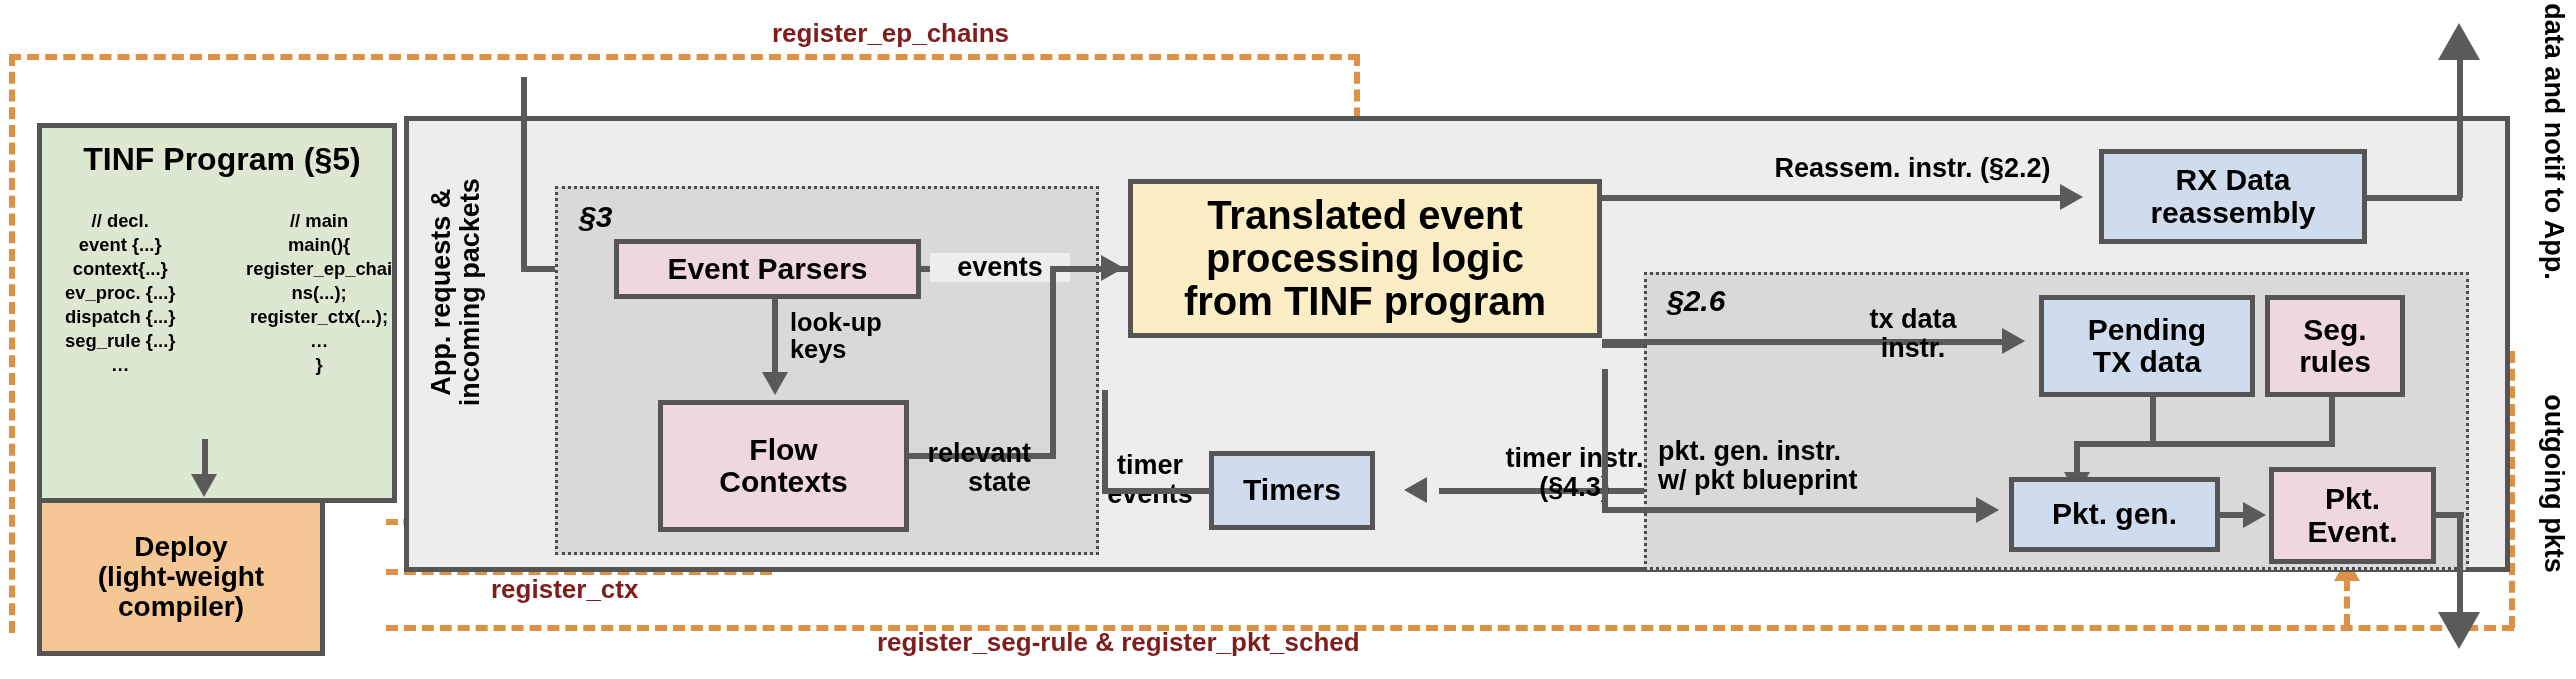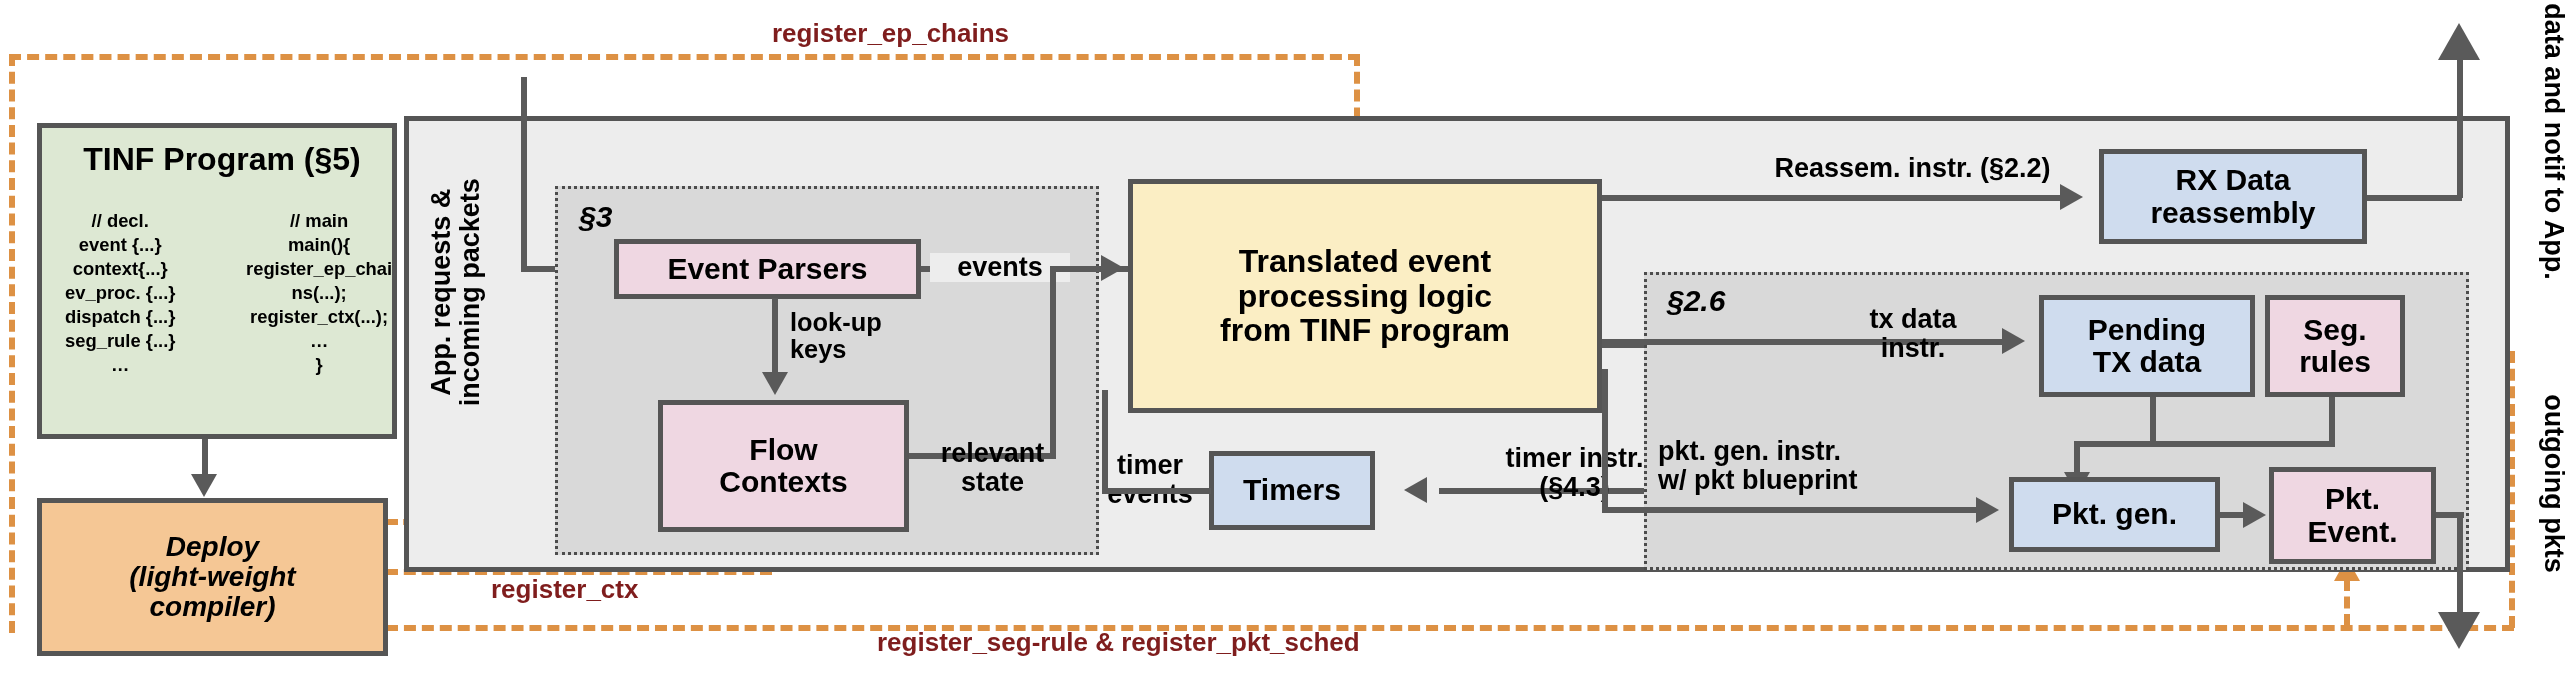--- a/index.html
+++ b/index.html
@@ -85,42 +85,42 @@
   <div class="lbl-orange" style="left:491px;top:575px;font-size:26px;">register_ctx</div>
 
   <div class="ln-o dash-h abs" style="left:386px;top:625px;width:2128px;"></div>
   <div class="ln-o dash-v abs" style="left:2509px;top:351px;height:277px;"></div>
   <div class="ln-o dash-h abs" style="left:2422px;top:351px;width:91px;"></div>
   <div class="arw arw-lo abs" style="left:2399px;top:340px;"></div>
   <div class="ln-o dash-v abs" style="left:2344px;top:579px;height:47px;"></div>
   <div class="arw arw-uo abs" style="left:2334px;top:558px;"></div>
   <div class="lbl-orange" style="left:877px;top:628px;font-size:26px;">register_seg-rule &amp; register_pkt_sched</div>
 
-  <div class="node n-green abs" style="left:37px;top:123px;width:360px;height:316px;display:block;">
+  <div class="node n-green abs" style="left:37px;top:123px;width:360px;height:380px;display:block;">
     <div class="abs" style="left:0;top:14px;width:360px;text-align:center;font-size:32px;font-weight:bold;">TINF Program (§5)</div>
     <div class="code" style="left:23px;top:81px;">// decl.
 event {...}
 context{...}
 ev_proc. {...}
 dispatch {...}
 seg_rule {...}
 …</div>
     <div class="code" style="left:204px;top:81px;">// main
 main(){
 register_ep_chai
 ns(...);
 register_ctx(...);
 …
 }</div>
   </div>
 
   <div class="ln lv abs" style="left:202px;top:439px;height:42px;"></div>
   <div class="arw arw-d abs" style="left:191px;top:474px;"></div>
 
-  <div class="node n-orange abs" style="left:37px;top:498px;width:351px;height:158px;font-size:28px;white-space:pre-line;font-style:italic;">Deploy
+  <div class="node n-orange abs" style="left:37px;top:498px;width:288px;height:158px;font-size:28px;white-space:pre-line;">Deploy
 (light-weight
 compiler)</div>
 
   <div class="outer-panel abs" style="left:404px;top:116px;width:2106px;height:456px;"></div>
 
   <div class="lbl rot-90 abs" style="left:272px;top:263px;width:369px;font-size:27px;white-space:pre-line;">App. requests &amp;
 incoming packets</div>
 
   <div class="ln lv abs" style="left:521px;top:77px;height:195px;"></div>
   <div class="ln lh abs" style="left:521px;top:266px;width:79px;"></div>
@@ -137,27 +137,27 @@
   <div class="ln lv abs" style="left:772px;top:298px;height:79px;"></div>
   <div class="arw arw-d abs" style="left:762px;top:372px;"></div>
   <div class="lbl" style="left:790px;top:309px;width:167px;font-size:25.4px;white-space:pre-line;text-align:left;">look-up
 keys</div>
 
   <div class="ln lh abs" style="left:921px;top:266px;width:263px;"></div>
   <div class="lbl" style="left:930px;top:253px;width:140px;font-size:27px;background:#ededed;">events</div>
 
   <div class="ln lh abs" style="left:909px;top:453px;width:147px;"></div>
   <div class="ln lv abs" style="left:1050px;top:266px;height:193px;"></div>
-  <div class="lbl" style="left:909px;top:439px;width:167px;font-size:27px;white-space:pre-line;text-align:center;">relevant
+  <div class="lbl" style="left:864px;top:439px;width:167px;font-size:27px;white-space:pre-line;text-align:right;">relevant
 state</div>
 
   <div class="arw arw-r abs" style="left:1101px;top:255px;"></div>
   <div class="ln lh abs" style="left:1050px;top:266px;width:60px;"></div>
 
-  <div class="node n-yellow abs" style="left:1128px;top:179px;width:474px;height:234px;font-size:32px;white-space:pre-line;">Translated event
+  <div class="node n-yellow abs" style="left:1128px;top:179px;width:474px;height:159px;font-size:40px;white-space:pre-line;">Translated event
 processing logic
 from TINF program</div>
 
   <div class="node n-blue abs" style="left:1209px;top:451px;width:166px;height:79px;font-size:30px;">Timers</div>
 
   <div class="lbl" style="left:1084px;top:451px;width:132px;font-size:27px;white-space:pre-line;">timer
 events</div>
 
   <div class="ln lh abs" style="left:1102px;top:488px;width:109px;"></div>
   <div class="ln lv abs" style="left:1102px;top:390px;height:102px;"></div>

